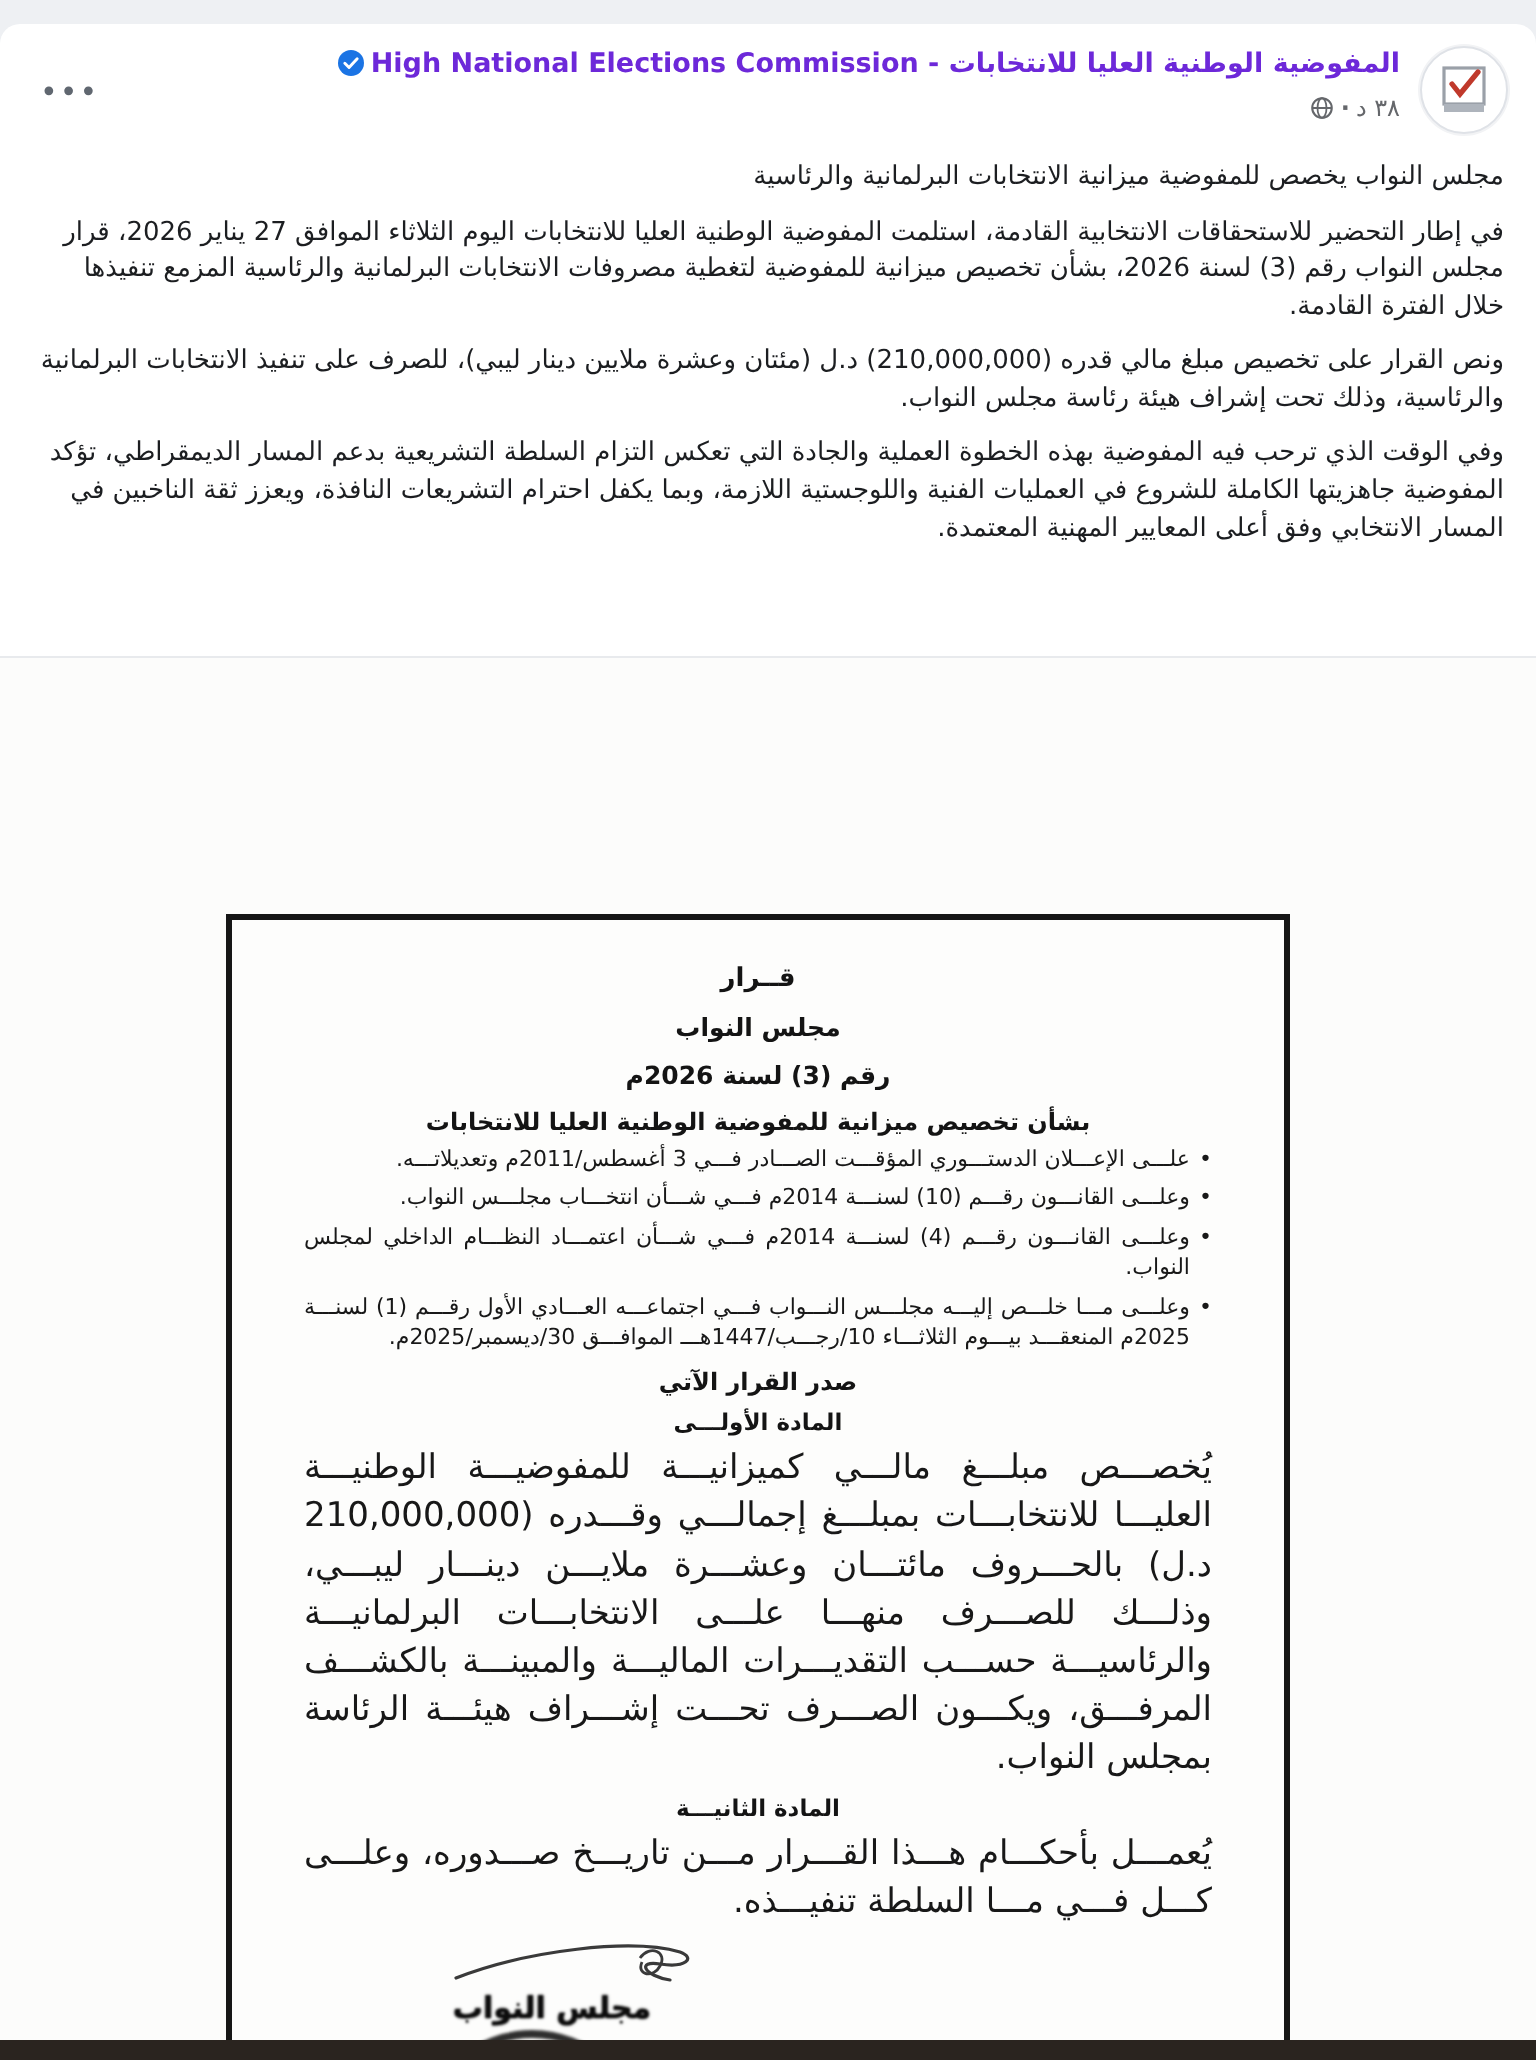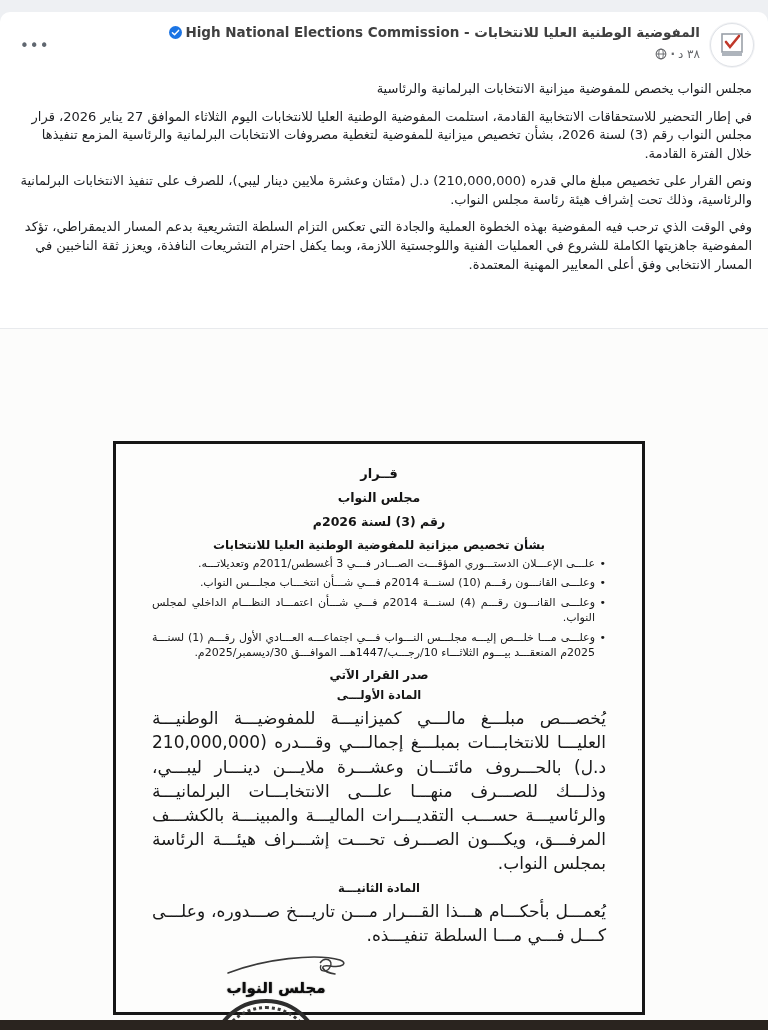--- a/index.html
+++ b/index.html
@@ -21,21 +21,21 @@
   }
   .avatar {
     width:44px; height:44px; border-radius:50%;
     background:#ffffff; border:1px solid #dfe2e7;
     display:flex; align-items:center; justify-content:center;
     flex:0 0 44px; box-shadow:0 0 0 1px #f2f3f5;
   }
   .header-text { margin:1px 10px 0 0; flex:1 1 auto; min-width:0; }
   .page-name-line {
     direction:rtl; text-align:right;
-    font-size:13.5px; font-weight:bold; color:#404040; line-height:1.3;
+    font-size:13.5px; font-weight:bold; color:#6d28d9; line-height:1.3;
     white-space:nowrap;
   }
   .verified { display:inline-block; vertical-align:-2px; margin:0 3px; }
   .meta-line {
     direction:rtl; text-align:right; color:#65676b; font-size:12px;
     margin-top:3px; display:flex; align-items:center; gap:3px;
     justify-content:flex-start;
   }
   .more-btn {
     color:#606770; font-size:15px; letter-spacing:1px;
@@ -64,21 +64,21 @@
   }
   .callig-right {
     position:absolute; left:488px; top:360px; width:142px;
     text-align:center; direction:rtl; color:#242424; filter:blur(1px);
   }
   .callig-right .l1 { font-size:14px; font-weight:bold; text-shadow:0 0 1px #333; }
   .callig-right .l2 { font-size:20px; font-weight:bold; margin-top:2px; text-shadow:0 0 1.5px #222; }
   .emblem { position:absolute; left:328px; top:350px; filter:blur(0.5px); }
   
   .doc-box {
-    position:absolute; left:113px; top:112px; width:532px; height:574px;
+    position:absolute; left:113px; top:128px; width:532px; height:574px;
     border:3px solid #161616; background:#fdfdfc;
     padding:12px 36px 0 36px; direction:rtl; filter:blur(0.25px);
   }
   .doc-center { text-align:center; font-weight:bold; color:#141414; }
   .doc-title { font-size:13px; margin-top:10px; }
   .doc-sub   { font-size:12.5px; margin-top:9px; }
   .doc-num   { font-size:12.5px; margin-top:9px; }
   .doc-subject { font-size:12px; margin-top:9px; }
   .doc-preamble-label { font-size:11px; font-weight:bold; margin-top:8px; text-align:right; color:#141414; }
   .doc-list { list-style:none; margin-top:4px; }

